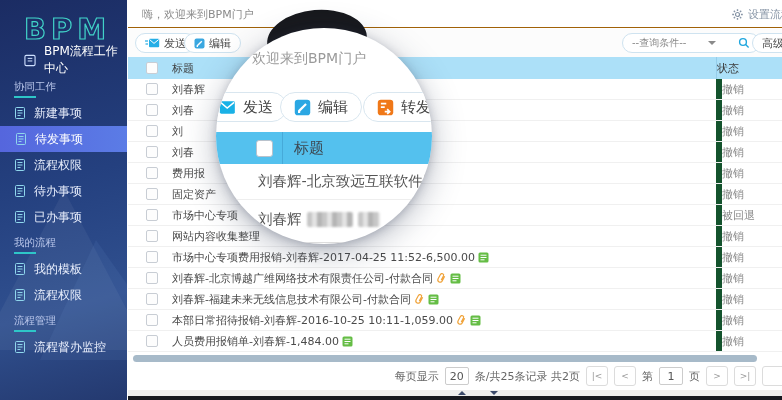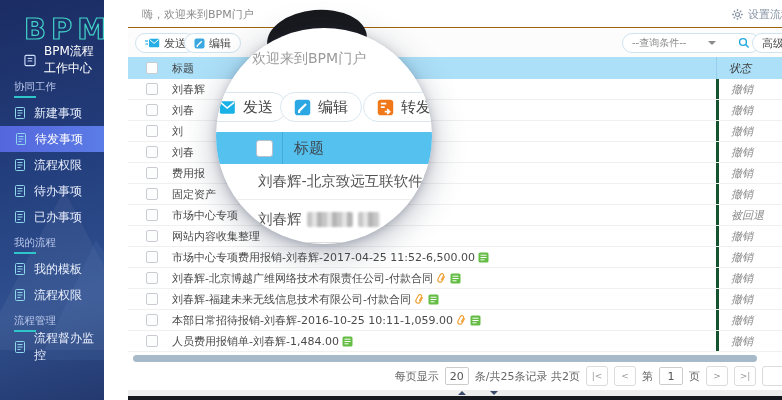--- a/index.html
+++ b/index.html
@@ -1,21 +1,21 @@
 <!DOCTYPE html>
 <html><head>
 <meta charset="utf-8">
 <style>
   * { margin:0; padding:0; box-sizing:border-box; }
   html,body { width:782px; height:400px; overflow:hidden; background:#fff;
     font-family:"DejaVu Sans","Liberation Sans",sans-serif; }
   .app { position:relative; width:782px; height:400px; overflow:hidden; }
 
   
-  .sidebar { position:absolute; left:0; top:0; width:104px; height:400px;
+  .sidebar { position:absolute; left:0; top:0; width:127px; height:400px;
     background:linear-gradient(165deg,#1b2c63 0%,#24407f 45%,#30508f 75%,#24396f 100%);
     overflow:hidden; z-index:5; }
   .mountain1 { position:absolute; left:-20px; top:190px; width:168px; height:160px;
     background:rgba(255,255,255,0.05); clip-path:polygon(50% 0,100% 100%,0 100%); }
   .mountain2 { position:absolute; left:40px; top:240px; width:140px; height:120px;
     background:rgba(120,160,220,0.10); clip-path:polygon(40% 0,100% 100%,0 100%); }
   .logo { position:relative; padding:12px 0 0 24px; height:46px;
     font-size:29px; letter-spacing:5px; font-weight:bold; color:transparent;
     -webkit-text-stroke:1.2px #41d2c8; }
   .center-row { position:relative; display:flex; align-items:center; gap:8px;
@@ -47,26 +47,26 @@
   .pill-query { left:494px; color:#8a8a8a; font-size:10px; gap:22px; }
   .pill-adv { left:624px; width:70px; overflow:hidden; }
   .caret { width:0; height:0; border-left:4px solid transparent; border-right:4px solid transparent;
     border-top:4px solid #8a8a8a; }
 
   
   .thead { position:absolute; left:0; top:28px; width:654px; height:22px;
     background:#ace0f8; display:flex; align-items:center; font-size:11px; color:#3c3c3c; }
   .col-check { flex:0 0 44px; padding-left:18px; }
   .col-title { flex:1 1 auto; }
-  .col-status { flex:0 0 66px; padding-left:12px; border-left:1px solid rgba(110,170,210,0.35);
-    align-self:stretch; display:flex; align-items:center;font-style:italic; }
+  .col-status { flex:0 0 66px; border-left:1px solid rgba(110,170,210,0.35);
+    align-self:stretch; display:flex; align-items:center; }
   .rows { position:absolute; left:0; top:50px; width:654px; }
   .trow { display:flex; align-items:center; height:21px; border-bottom:1px solid #f0f0f0;
     font-size:11px; color:#4a4a4a; background:#fff; }
-  .trow .col-status { border-left:3px solid #14532d; color:#8a8a8a; }
+  .trow .col-status { border-left:6px solid #14532d; color:#8a8a8a; }
   .title-cell { display:flex; align-items:center; gap:3px; overflow:hidden; white-space:nowrap; }
   .checkbox { width:12px; height:12px; border:1px solid #c8cdd4; border-radius:2px; background:#fdfdfd; }
 
   
   .hscroll { position:absolute; left:5px; top:326px; width:624px; height:7px;
     background:#a7bac9; border-radius:4px; }
   .pagination { position:absolute; left:0; top:334px; width:684px; height:26px;
     display:flex; align-items:center; justify-content:flex-end; gap:6px;
     font-size:11px; color:#666; padding-right:10px; }
   .numbox { min-width:24px; height:18px; border:1px solid #ccc; border-radius:2px;

